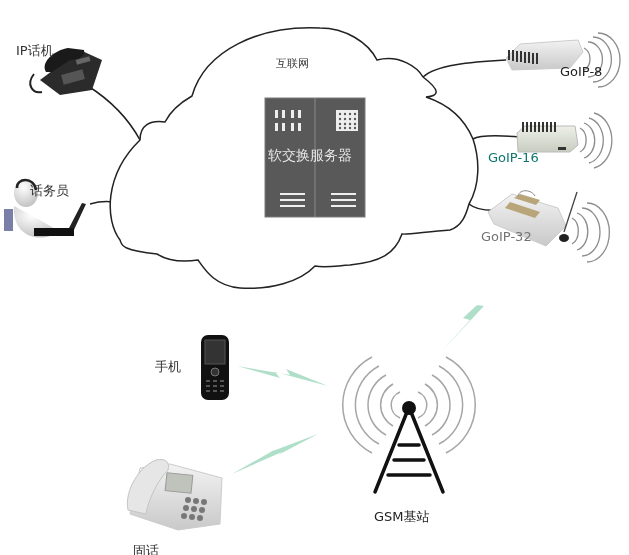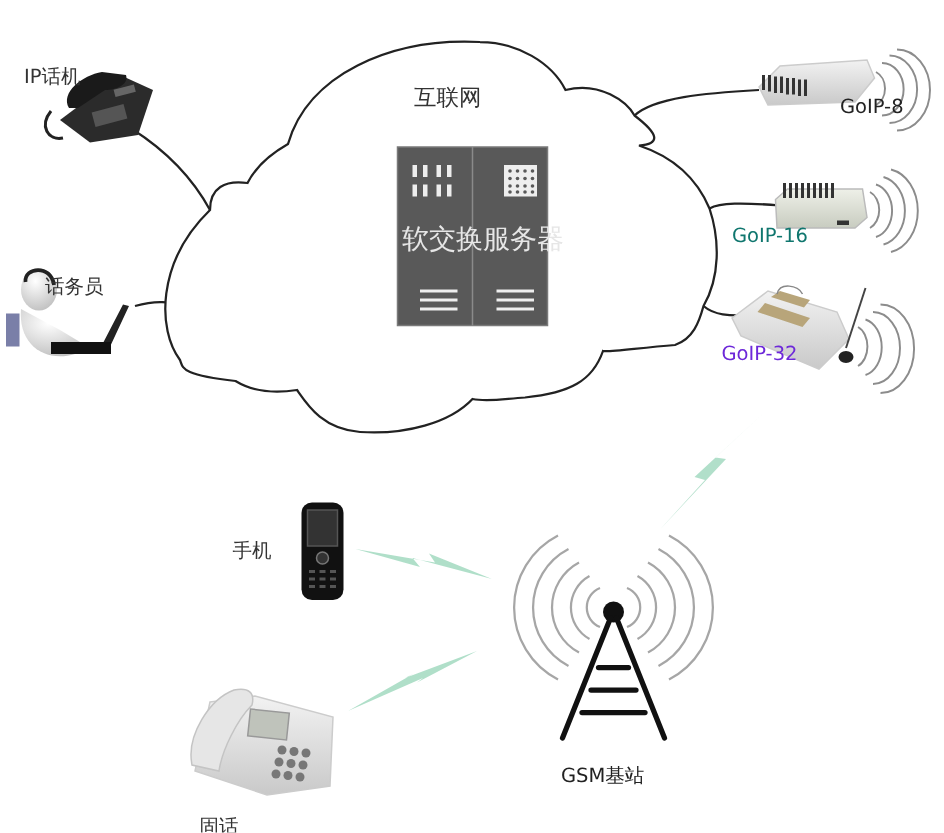--- a/index.html
+++ b/index.html
@@ -1,21 +1,21 @@
 <!DOCTYPE html>
 <html><head>
 <meta charset="utf-8">
 <style>
   html, body { margin: 0; padding: 0; background: #ffffff; }
   body { width: 629px; height: 555px; position: relative; overflow: hidden;
          font-family: "DejaVu Sans", "Liberation Sans", sans-serif; }
   svg#diagram { position: absolute; left: 0; top: 0; }
   .lbl { position: absolute; font-size: 13px; color: #333333; white-space: nowrap; }
-  .lbl-big { font-size: 15px; color: #333; }
-  .server-lbl { position: absolute; font-size: 18px; color: #e6e6e6; white-space: nowrap; letter-spacing: 0px; }
+  .lbl-big { font-size: 11px; color: #333; }
+  .server-lbl { position: absolute; font-size: 14px; color: #e6e6e6; white-space: nowrap; letter-spacing: 0px; }
 </style>
 </head>
 <body>
 
 <svg id="diagram" width="629" height="555" viewBox="0 0 629 555">
   <defs>
     <linearGradient id="gsilver" x1="0" y1="0" x2="0" y2="1">
       <stop offset="0" stop-color="#f2f2f2"></stop>
         <stop offset="1" stop-color="#c9c9c9"></stop>
     </linearGradient>
@@ -234,16 +234,16 @@
     </g>
   </g>
 </svg>
 
 <div class="lbl" style="left:16px;top:42px;">IP话机</div>
 <div class="lbl" style="left:30px;top:182px;">话务员</div>
 <div class="lbl lbl-big" style="left:276px;top:56px;">互联网</div>
 <div class="server-lbl" style="left:268px;top:147px;">软交换服务器</div>
 <div class="lbl" style="left:522px;top:64px;color:#222;margin-left:38px;">GoIP-8</div>
 <div class="lbl" style="left:488px;top:150px;color:#0f766e;">GoIP-16</div>
-<div class="lbl" style="left:481px;top:229px;color:#6d28d9;">GoIP-32</div>
+<div class="lbl" style="left:481px;top:229px;color:#737373;">GoIP-32</div>
 <div class="lbl" style="left:155px;top:358px;">手机</div>
 <div class="lbl" style="left:133px;top:542px;">固话</div>
 <div class="lbl" style="left:374px;top:508px;color:#222;text-align:right;">GSM基站</div>
 
 </body></html>

